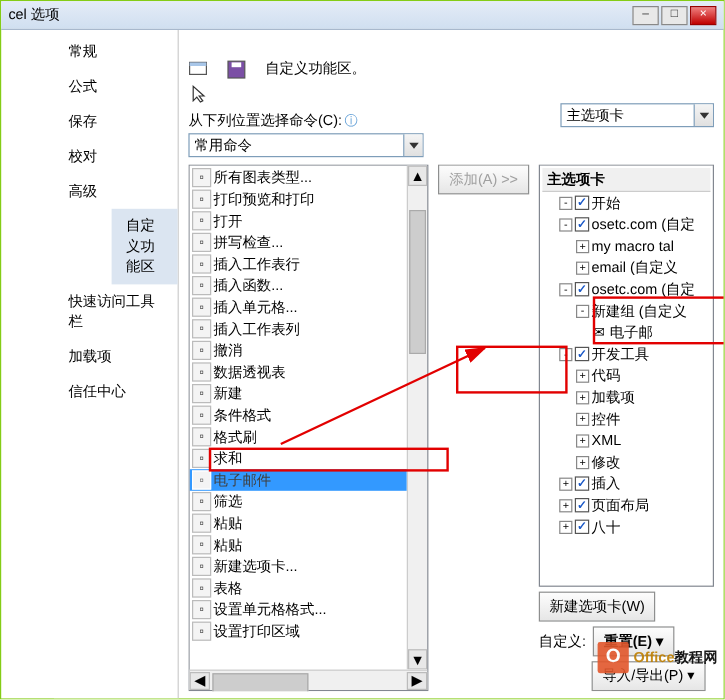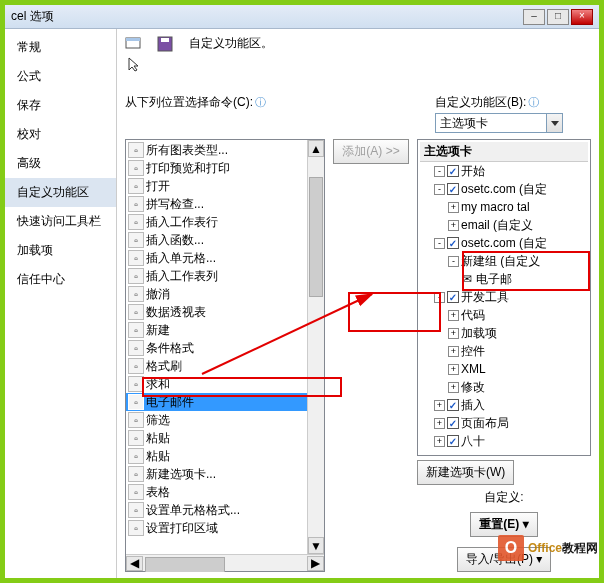--- a/index.html
+++ b/index.html
@@ -1,61 +1,61 @@
 <!DOCTYPE html>
 <html><head>
 <meta charset="utf-8">
 <style>
   * { box-sizing: border-box; font-family: "Microsoft YaHei", "SimSun", sans-serif; font-size: 12px; }
   body { margin: 0; background: #fff; width: 604px; height: 583px; overflow: hidden; position: relative; }
-  .window { border: 5px solid #84cc16; width: 604px; height: 583px; display: flex; flex-direction: column; }
+  .window { border: 1px solid #84cc16; width: 604px; height: 583px; display: flex; flex-direction: column; }
   .titlebar { background: linear-gradient(#e4ecf7,#d0dff0); height: 24px; display: flex; align-items: center; padding: 0 6px; border-bottom:1px solid #a8b8cc; }
   .titlebar .title { flex:1; }
   .titlebar .winbtn { width:22px;height:16px;margin-left:2px;background:#e8e8e8;border:1px solid #888;text-align:center;line-height:12px;font-size:10px;color:#333;}
   .titlebar .close { background: linear-gradient(#f08080,#c00000); color:#fff; border:1px solid #900;}
-  .body { flex:1; display:flex; overflow:hidden; }
+  .body { flex:1; display:flex; overflow:hidden;padding-left:44px; }
   .nav { width:112px; background:#fff; border-right:1px solid #ccc; padding:4px 0; }
   .nav-item { padding:6px 12px; cursor:pointer; }
-  .nav-item.active { background:#dbe5f1; }
+  .nav-item.active { background:#dbe5f1;margin-left:48px; }
   .content { flex:1; padding:6px 8px 6px 8px; display:flex; flex-direction:column; position:relative; }
-  .heading-row { display:flex; align-items:center; gap:16px; margin-bottom:4px;}
+  .heading-row { display:flex; align-items:center; gap:16px; margin-bottom:4px;margin-top:18px;}
   .heading-icon {width:16px;height:16px;display:inline-block;}
   .heading-icon svg{width:16px;height:16px;}
-  .sublabel { margin:22px 0 2px 0;}
+  .sublabel { margin:6px 0 2px 0;}
   .sublabel .info-icon { color:#5b9bd5; margin-left:2px; font-size:11px; }
   .combo { position:relative; display:inline-block; }
   .combo input { width:196px; height:20px; border:1px solid #7e9db9; padding:0 18px 0 4px; background:#fff;}
   .combo .arrow { position:absolute; right:1px; top:1px; width:16px;height:18px;border-left:1px solid #7e9db9; display:flex;align-items:center;justify-content:center;background:linear-gradient(#f4f4f4,#e0e0e0);}
   .arrow svg{width:8px;height:8px;}
   .three-col { flex:1; display:flex; gap:6px; margin-top:6px; overflow:hidden;}
   .listbox { border:1px solid #828790; width:200px; display:flex; flex-direction:column;}
   .list-inner { flex:1; overflow:hidden; position:relative;}
   .list-items { padding:1px 0;}
   .cmd-item { display:flex; align-items:center; height:18px; padding:0 2px; gap:2px; white-space:nowrap; cursor:pointer;}
   .cmd-item .cmd-icon { width:16px; height:16px; display:inline-flex; align-items:center; justify-content:center; font-size:10px; border:1px solid #bbb; background:#f4f4f4;}
-  .cmd-item.selected { background:#3399ff; color:#000000; }
+  .cmd-item.selected { background:#3399ff; color:#404040; }
   .cmd-item.selected .cmd-icon { border-color:#fff;}
   .scrollbar-v { width:17px; background:#f0f0f0; border-left:1px solid #ccc; display:flex; flex-direction:column;}
   .sb-btn{height:17px;background:#e8e8e8;border:1px solid #bbb;display:flex;align-items:center;justify-content:center;}
   .sb-track{flex:1; position:relative;}
   .sb-thumb{position:absolute;left:1px;right:1px;top:20px;height:120px;background:#cdcdcd;border:1px solid #aaa;}
   .midcol { display:flex; flex-direction:column; justify-content:flex-start; gap:23px; align-items:center; width:80px;}
   .btn { background:linear-gradient(#fdfdfd,#e6e6e6); border:1px solid #8e8f8f; padding:3px 8px; min-width:70px; text-align:center; cursor:pointer;}
   .btn.disabled { color:#a0a0a0; }
   .rightcol { flex:1; display:flex; flex-direction:column; min-width:0;}
   .tree-box { border:1px solid #828790; flex:1; overflow:hidden; display:flex;}
   .tree-inner { flex:1; overflow:hidden; padding:2px;}
   .tree-node { white-space:nowrap; height:18px; display:flex; align-items:center; gap:2px;}
   .expander{width:11px;height:11px;border:1px solid #888;display:inline-flex;align-items:center;justify-content:center;font-size:9px;line-height:9px;background:#fff;}
   .chk{width:12px;height:12px;border:1px solid #555;display:inline-flex;align-items:center;justify-content:center;font-size:10px;background:#fff;}
   .chk.checked::after{content:"✓";color:#1a58c7;font-weight:bold;}
   .tree-header{font-weight:bold;background:#f0f0f0;display:block;padding:1px 4px;border-bottom:1px solid #ccc;}
   .indent1{padding-left:14px;} .indent2{padding-left:28px;} .indent3{padding-left:42px;}
   .bottom-btns{display:flex;gap:6px;margin-top:4px;justify-content:flex-start;}
-  .bottom-row2{display:flex;align-items:center;gap:6px;margin-top:4px;flex-direction:column;}
+  .bottom-row2{display:flex;align-items:center;gap:6px;margin-top:4px;}
   .scrollbar-h { height:17px; border-top:1px solid #ccc; background:#f0f0f0; display:flex; align-items:center;}
   .scrollbar-h .sb-btn{width:17px;height:15px;}
   .scrollbar-h .sb-track{flex:1;position:relative;height:15px;}
   .scrollbar-h .sb-thumb{position:absolute;top:1px;bottom:1px;left:2px;width:80px;background:#cdcdcd;border:1px solid #aaa;}
   .watermark{position:absolute;right:6px;bottom:22px;font-size:18px;font-weight:bold;display:flex;align-items:center;gap:4px;opacity:0.9;pointer-events:none;}
   .watermark .o-logo{width:26px;height:26px;background:#e2572c;color:#fff;display:flex;align-items:center;justify-content:center;font-weight:bold;font-size:16px;border-radius:2px;}
   .watermark .txt .b{color:#bf7f00;} .watermark .txt .g{color:#000000;}
   .red-highlight{position:absolute;border:2px solid #e20000;pointer-events:none;}
   .arrow-line{position:absolute;pointer-events:none;}
 </style>
@@ -101,26 +101,31 @@
         <svg viewBox="0 0 16 16">
             <path d="M2 2 L2 14 L5 11 L8 15 L10 14 L7 10 L11 10 Z" fill="#fff" stroke="#333"></path>
           </svg>
       </span>
 
       <div style="display:flex; gap:10px;">
         <div style="width:210px;">
           <div class="sublabel">
             <span>从下列位置选择命令(C):</span><span class="info-icon">ⓘ</span>
           </div>
+          <div class="combo">
+            <input readonly="" value="常用命令" style="">
+            <span class="arrow">
+                <svg viewBox="0 0 8 8">
+                  <path d="M0 2 L8 2 L4 7 Z" fill="#333"></path>
+                </svg>
+              </span>
+          </div>
         </div>
         <div style="width:80px;"></div>
         <div style="flex:1;">
-          <div class="sublabel">
-            <span>自定义功能区(B):</span><span class="info-icon">ⓘ</span>
-          </div>
           <div class="combo" style="width:128px;">
             <input style="width: 128px;" readonly="" value="主选项卡">
             <span class="arrow">
                 <svg viewBox="0 0 8 8">
                   <path d="M0 2 L8 2 L4 7 Z" fill="#333"></path>
                 </svg>
               </span>
           </div>
         </div>
       </div>

